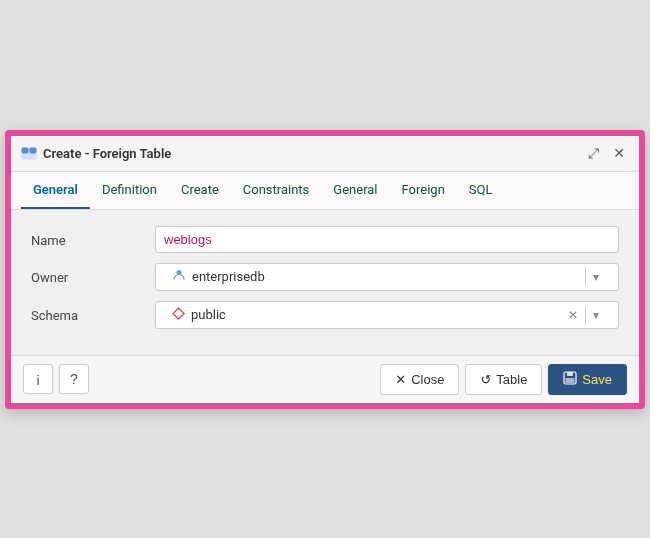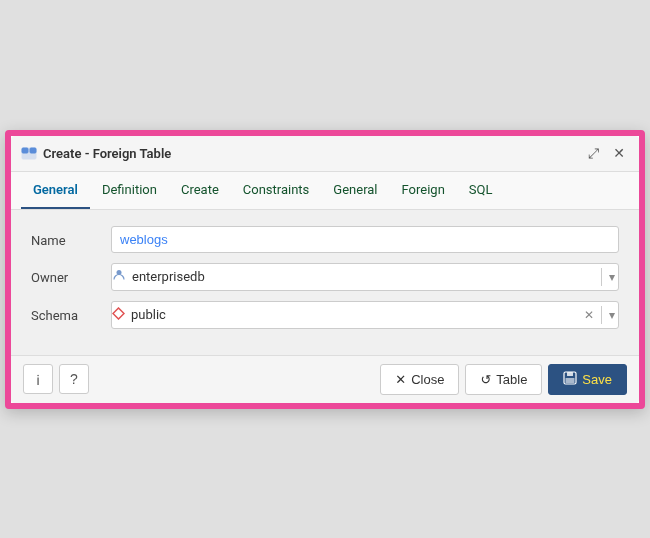--- a/index.html
+++ b/index.html
@@ -76,49 +76,50 @@
     }
     .form-body {
       flex: 1;
       padding: 16px 20px;
       background: #f0f0f0;
     }
     .form-row {
       display: flex;
       align-items: flex-start;
       margin-bottom: 10px;
+      gap: 44px;
     }
     .form-label {
       width: 80px;
       padding-top: 7px;
       color: #444;
       font-size: 13px;
       flex-shrink: 0;
     }
     .form-control-wrap {
       flex: 1;
     }
     .form-input {
       width: 100%;
       padding: 5px 8px;
       border: 1px solid #ccc;
       border-radius: 3px;
       font-size: 13px;
       background: #fff;
-      color: #3b82f6;
+      color: #be185d;
       outline: none;
     }
     .form-select-wrap {
       display: flex;
       align-items: center;
       width: 100%;
       border: 1px solid #ccc;
       border-radius: 3px;
       background: #fff;
-      padding: 4px 0;
+      padding: 4px 16px;
     }
     .select-content {
       flex: 1;
       display: flex;
       align-items: center;
       gap: 6px;
       font-size: 13px;
       color: #333;
     }
     .select-divider {

